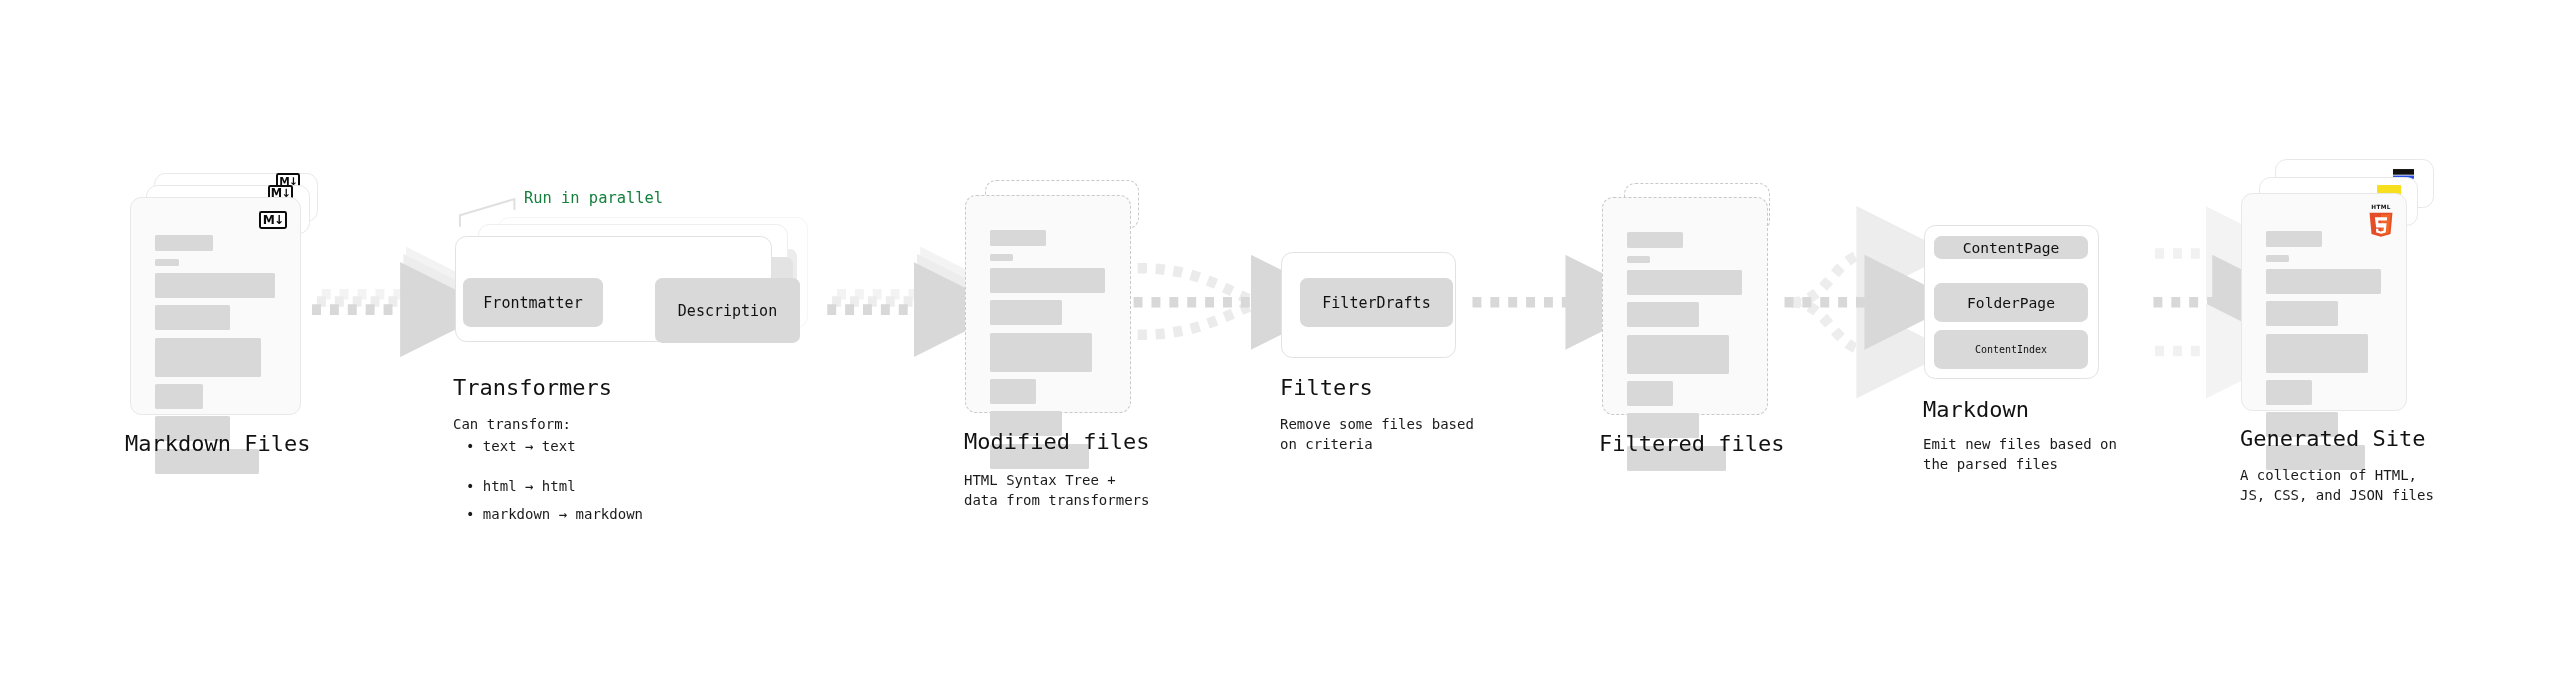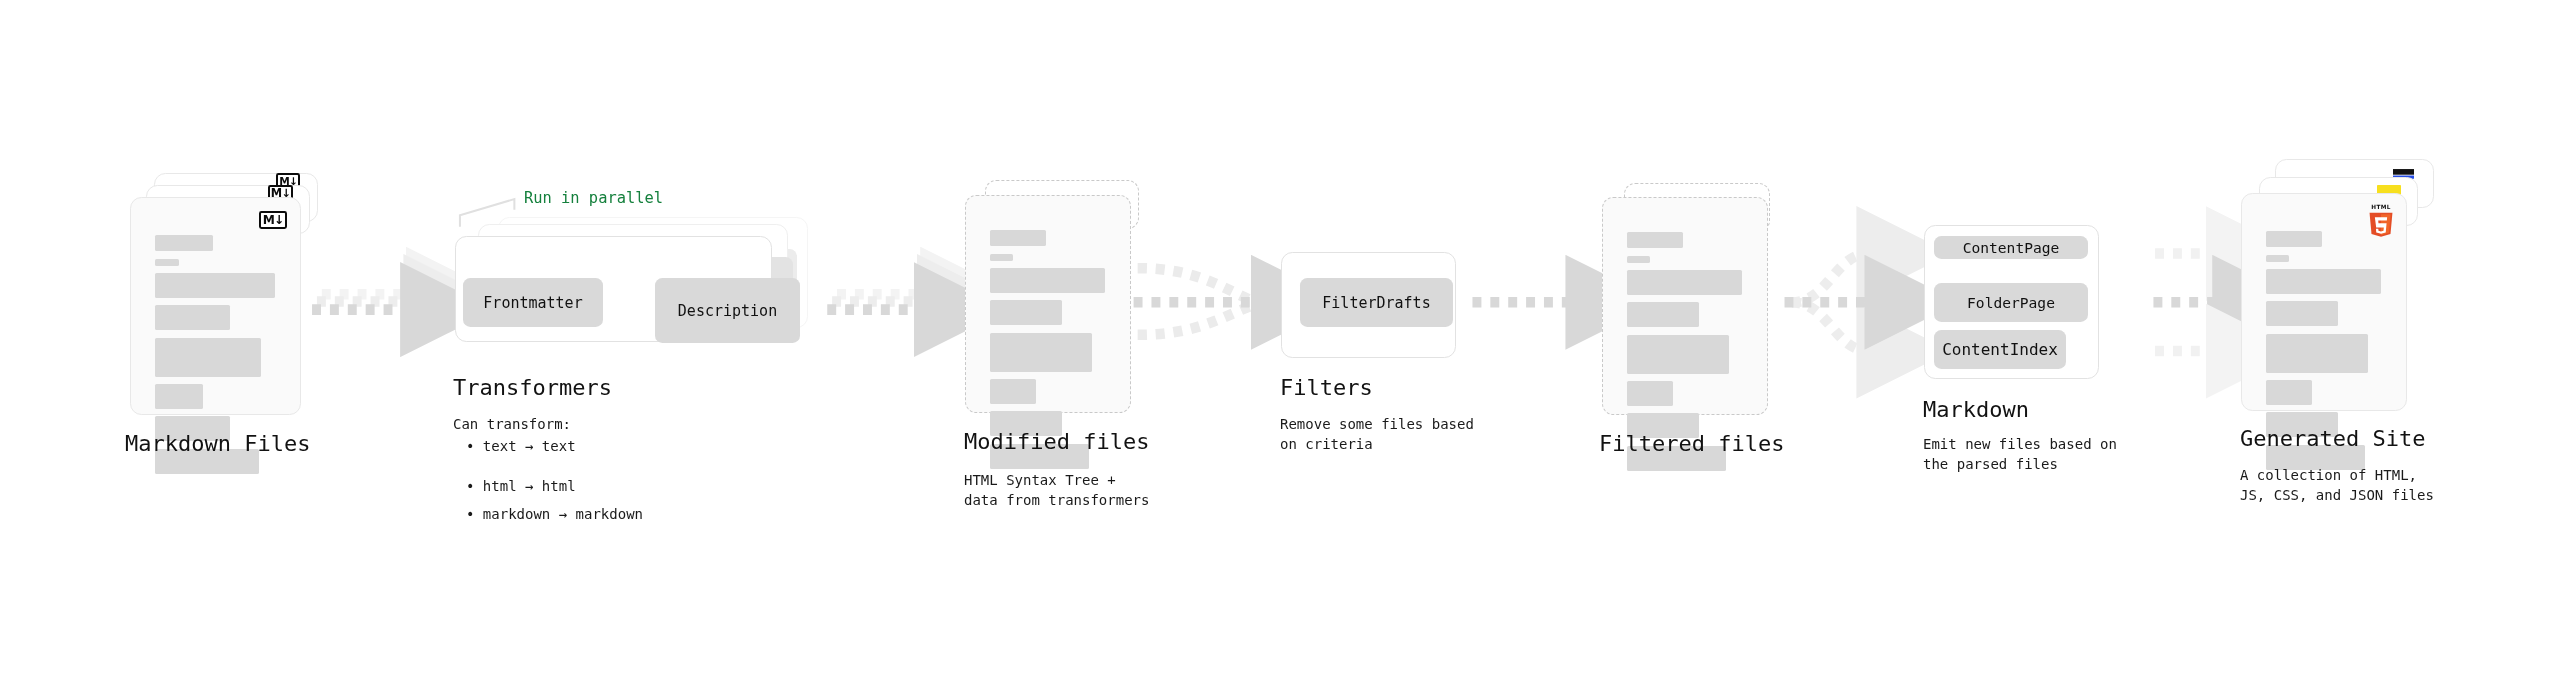--- a/index.html
+++ b/index.html
@@ -267,21 +267,21 @@
         <div class="sk b" style="width:86%"></div>
       </div>
     </div>
     <div class="title" style="left:1599px;top:431px;">Filtered files</div>
   </div>
 
   <div class="node">
     <div class="groupbox" style="left:1924px;top:225px;width:175px;height:154px;"></div>
     <div class="chip" style="left:1934px;top:236px;width:154px;height:23px;font-size:14.6px;">ContentPage</div>
     <div class="chip" style="left:1934px;top:283px;width:154px;height:39px;font-size:14.6px;">FolderPage</div>
-    <div class="chip" style="left:1934px;top:330px;width:132px;height:39px;font-size:16px;">ContentIndex</div>
+    <div class="chip" style="left:1934px;top:330px;width:154px;height:39px;font-size:10px;">ContentIndex</div>
     <div class="title" style="left:1923px;top:397px;">Markdown</div>
     <div class="sub" style="left:1923px;top:434px;">Emit new files based on
 the parsed files</div>
   </div>
 
   <div class="node">
     <div class="card ghost" style="left:2275px;top:159px;width:159px;height:49px;"></div>
     <div class="cssbadge" style="left:2393px;top:167px;">
       <svg width="21" height="9.8" viewBox="0 0 26 12" aria-hidden="true">
         <rect x="0" y="0" width="26" height="7" fill="#111111"></rect>

